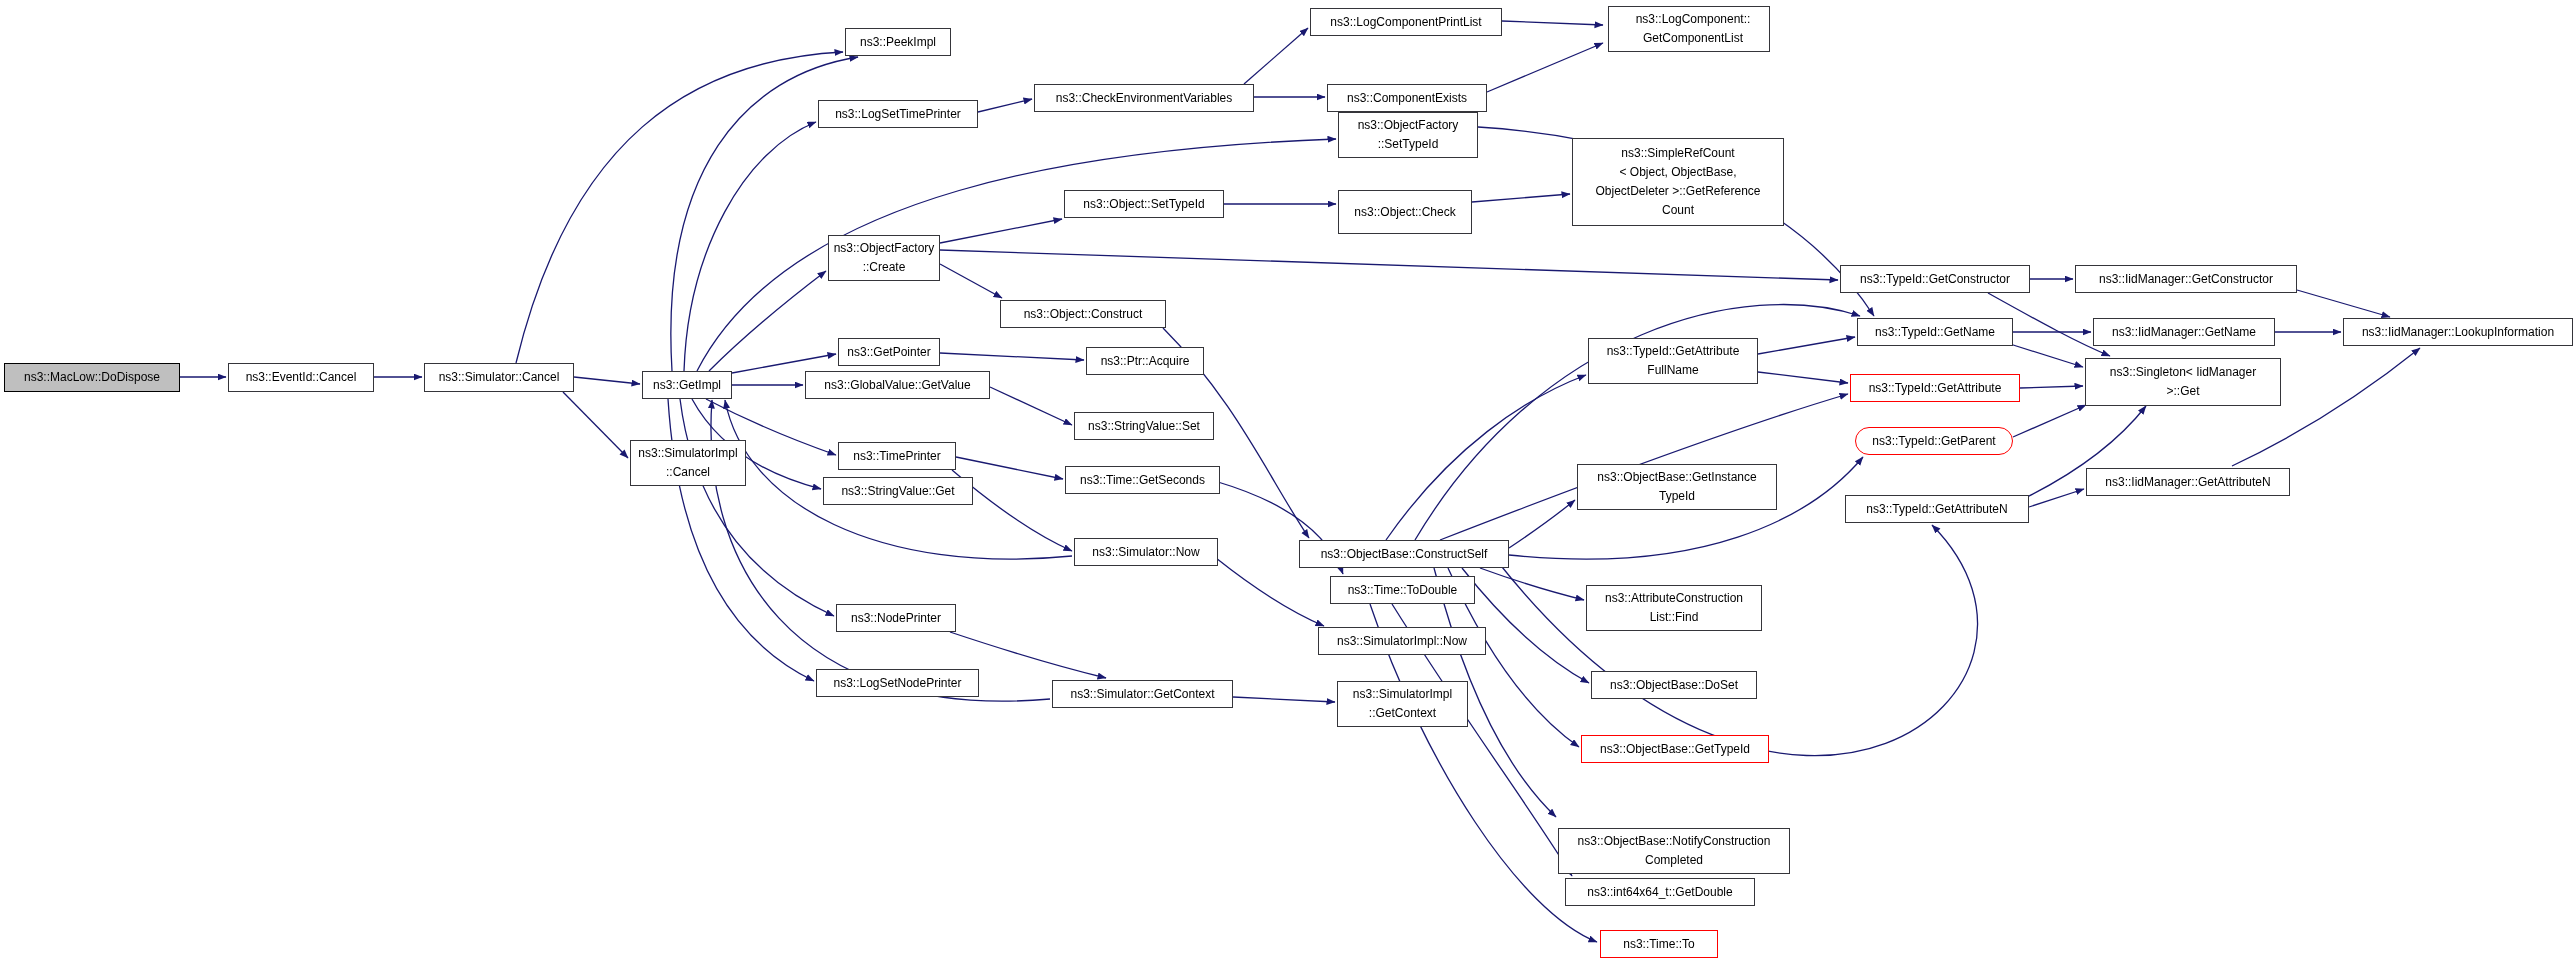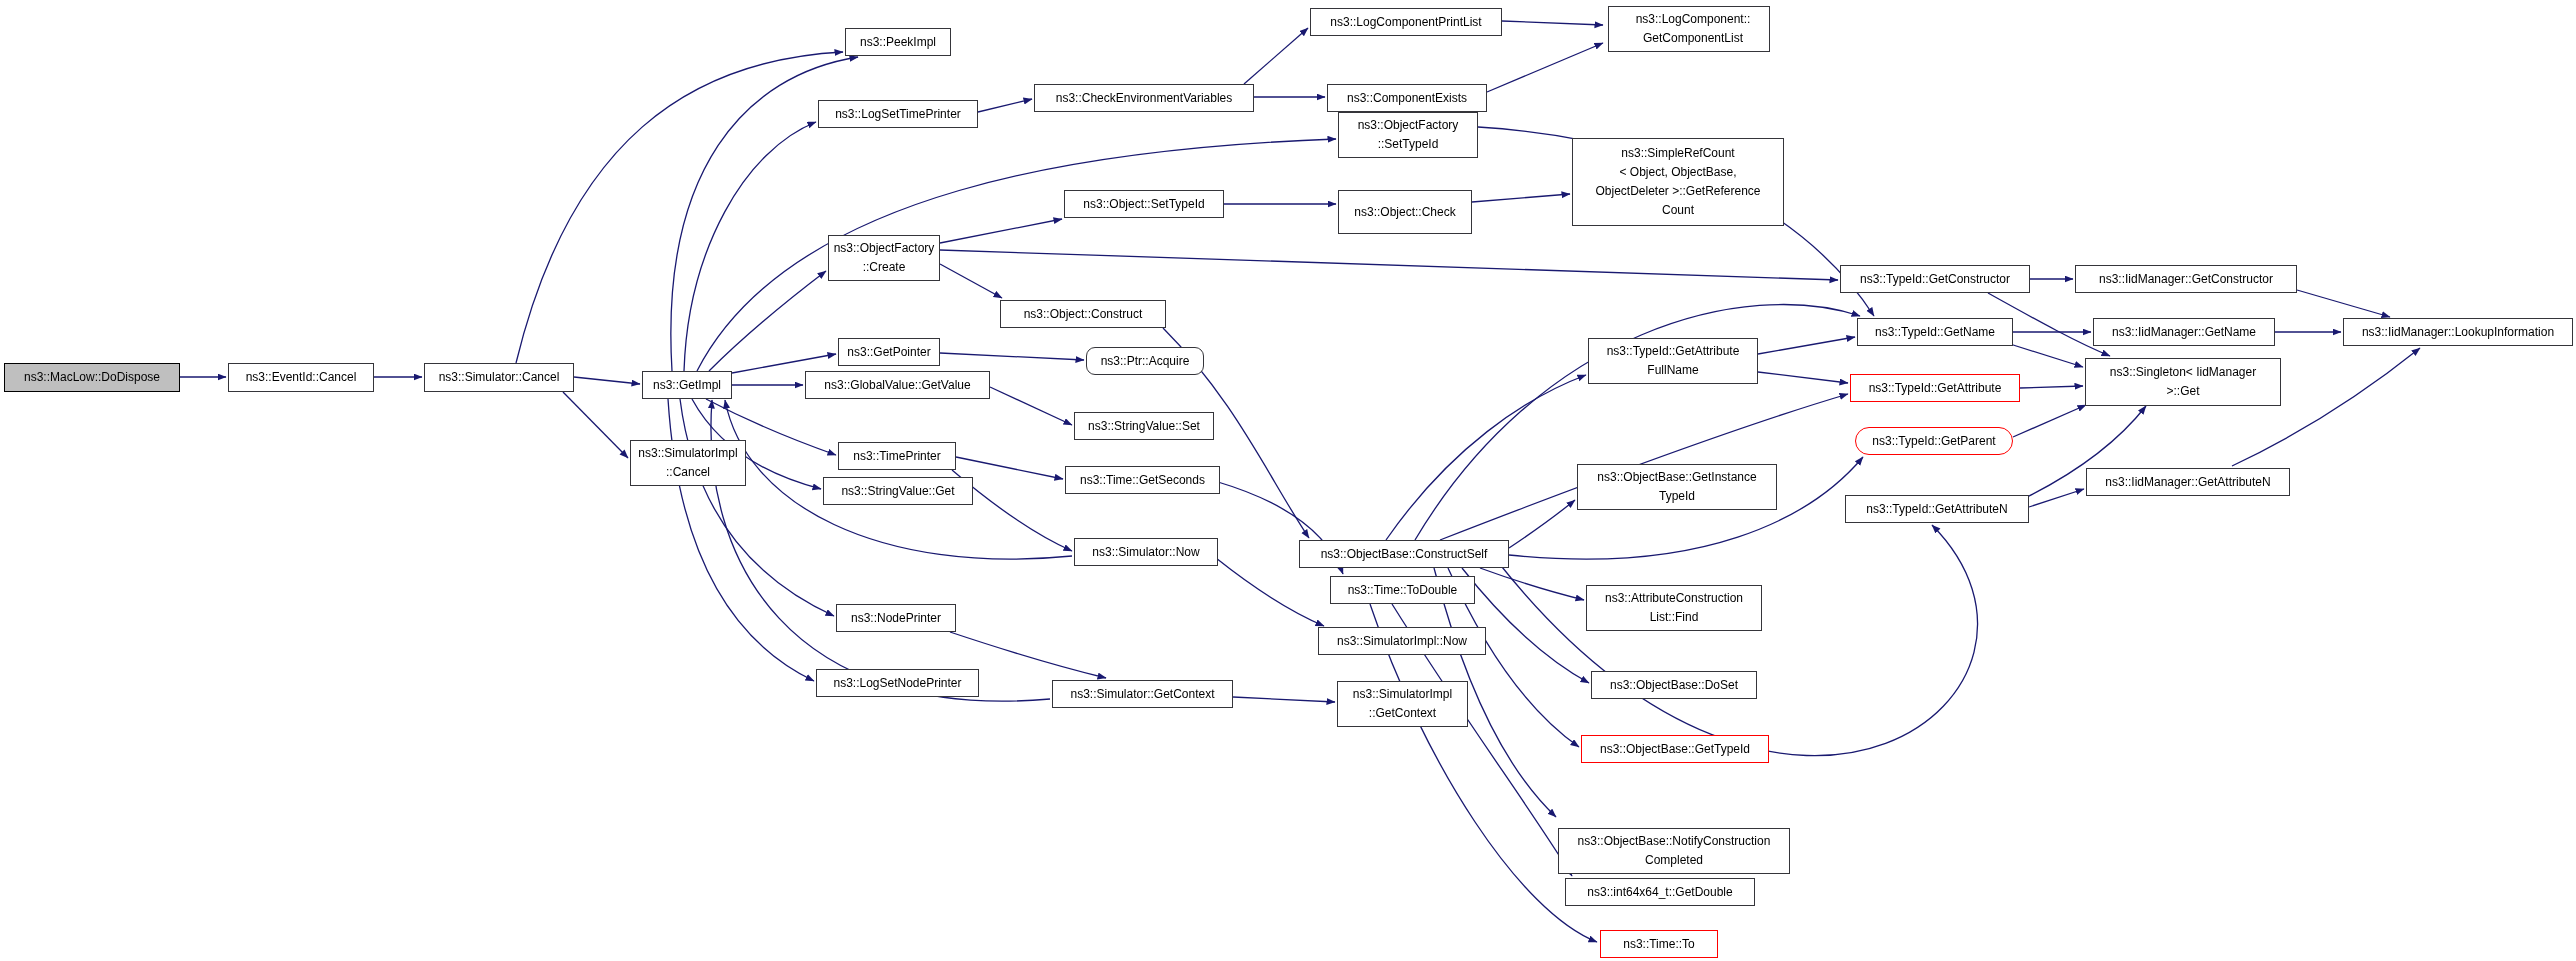--- a/index.html
+++ b/index.html
@@ -164,21 +164,21 @@
       <div class="node" style="left: 828px; top: 235px; width: 112px; height: 46px;">
         <div>ns3::ObjectFactory</div>
         <div>::Create</div>
       </div>
       <div class="node" style="left: 1000px; top: 300px; width: 166px; height: 28px;">
         <div>ns3::Object::Construct</div>
       </div>
       <div class="node" style="left: 838px; top: 338px; width: 102px; height: 28px;">
         <div>ns3::GetPointer</div>
       </div>
-      <div class="node" style="left: 1086px; top: 347px; width: 118px; height: 28px; border-radius: 9px;">
+      <div class="node" style="left: 1086px; top: 347px; width: 118px; height: 28px;">
         <div>ns3::Ptr::Acquire</div>
       </div>
       <div class="node" style="left: 805px; top: 371px; width: 185px; height: 28px;">
         <div>ns3::GlobalValue::GetValue</div>
       </div>
       <div class="node" style="left: 1074px; top: 412px; width: 140px; height: 28px; text-align: center;">
         <div>ns3::StringValue::Set</div>
       </div>
       <div class="node" style="left: 838px; top: 442px; width: 118px; height: 28px;">
         <div>ns3::TimePrinter</div>

